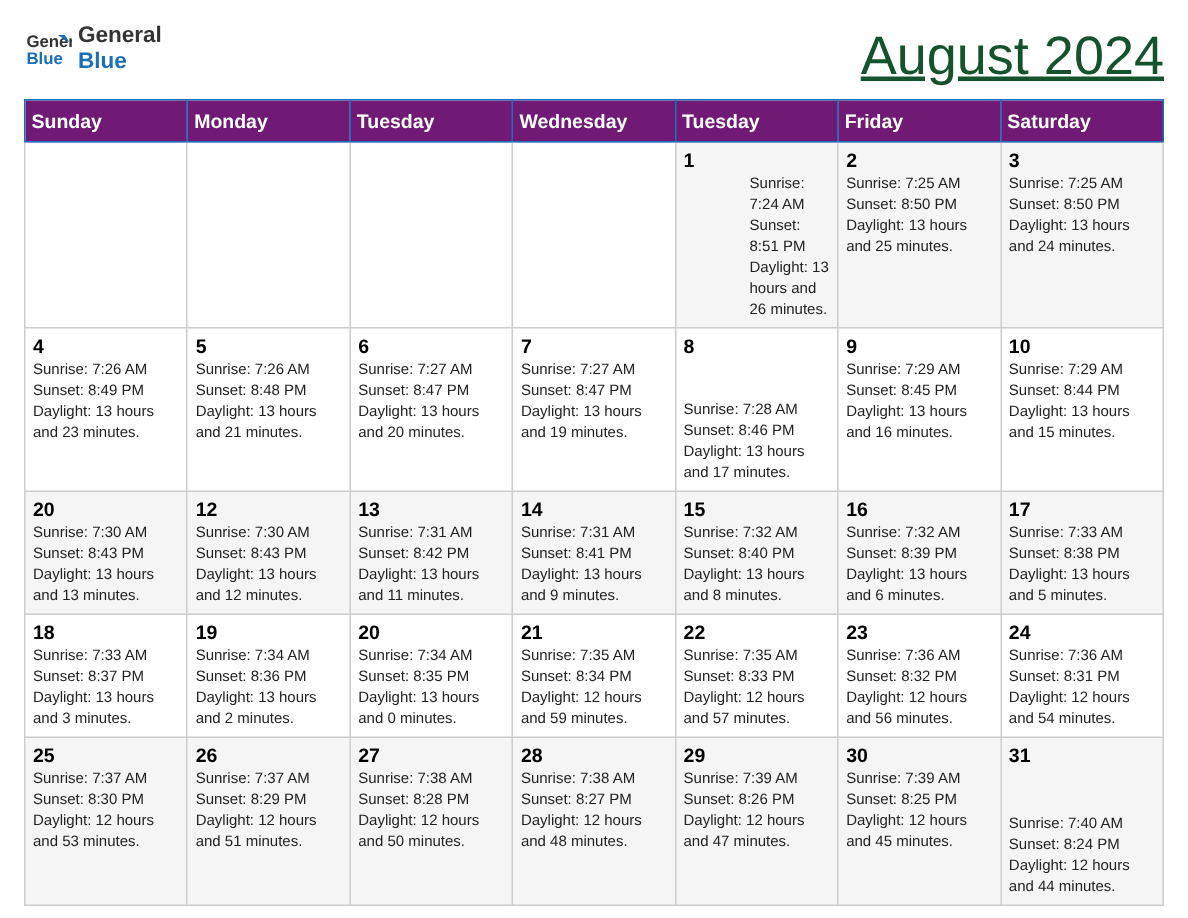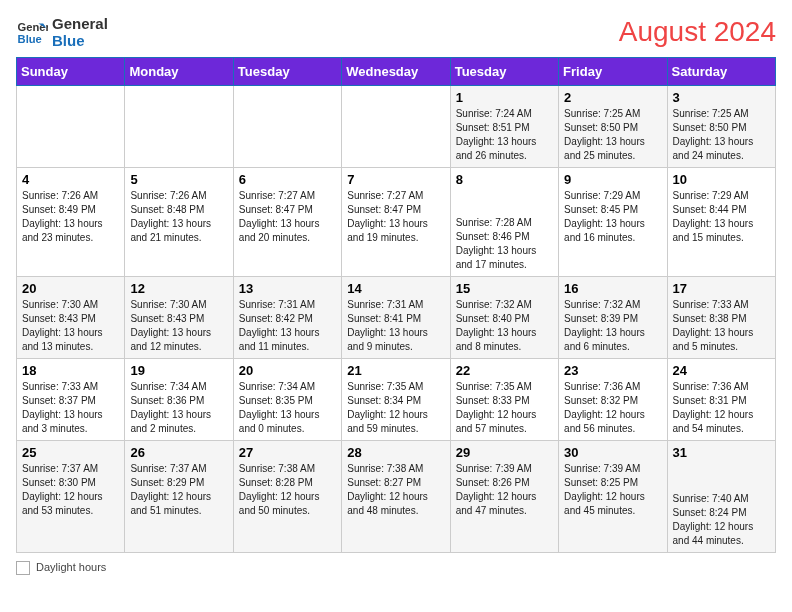--- a/index.html
+++ b/index.html
@@ -22,35 +22,36 @@
       gap: 4px;
     }
     .logo-icon {
       width: 32px;
       height: 32px;
     }
     .title-area {
       text-align: right;
     }
     .calendar-title {
-      font-size: 28px;
+      font-size: 36px;
       font-weight: normal;
-      color: #ef4444;
+      color: #14532d;
+      text-decoration: underline;
     }
     .calendar-subtitle {
       font-size: 16px;
       color: #555;
     }
     .calendar-table {
       width: 100%;
       border-collapse: collapse;
       font-size: 11px;
     }
     .calendar-table thead tr th {
-      background: #6d28d9;
+      background: #701a75;
       color: #fff;
       padding: 6px 4px;
       text-align: left;
       font-size: 13px;
       font-weight: bold;
       border: 1px solid #1a6fba;
     }
     .calendar-table tbody tr td {
       border: 1px solid #ccc;
       vertical-align: top;
@@ -128,21 +129,21 @@
     </tr>
   </thead>
   <tbody id="calendar-body">
   <tr>
         <td class="empty-cell"></td>
         <td class="empty-cell"></td>
         <td class="empty-cell"></td>
         <td class="empty-cell"></td>
         <td>
           <span class="day-number">1</span>
-          <div class="day-info" style="white-space: pre-line;">Sunrise: 7:24 AM
+          <div class="day-info" style="white-space: pre-line; margin-left: 44px;">Sunrise: 7:24 AM
 Sunset: 8:51 PM
 Daylight: 13 hours and 26 minutes.</div>
         </td>
         <td>
           <span class="day-number">2</span>
           <div class="day-info" style="white-space: pre-line;">Sunrise: 7:25 AM
 Sunset: 8:50 PM
 Daylight: 13 hours and 25 minutes.</div>
         </td>
         <td>

